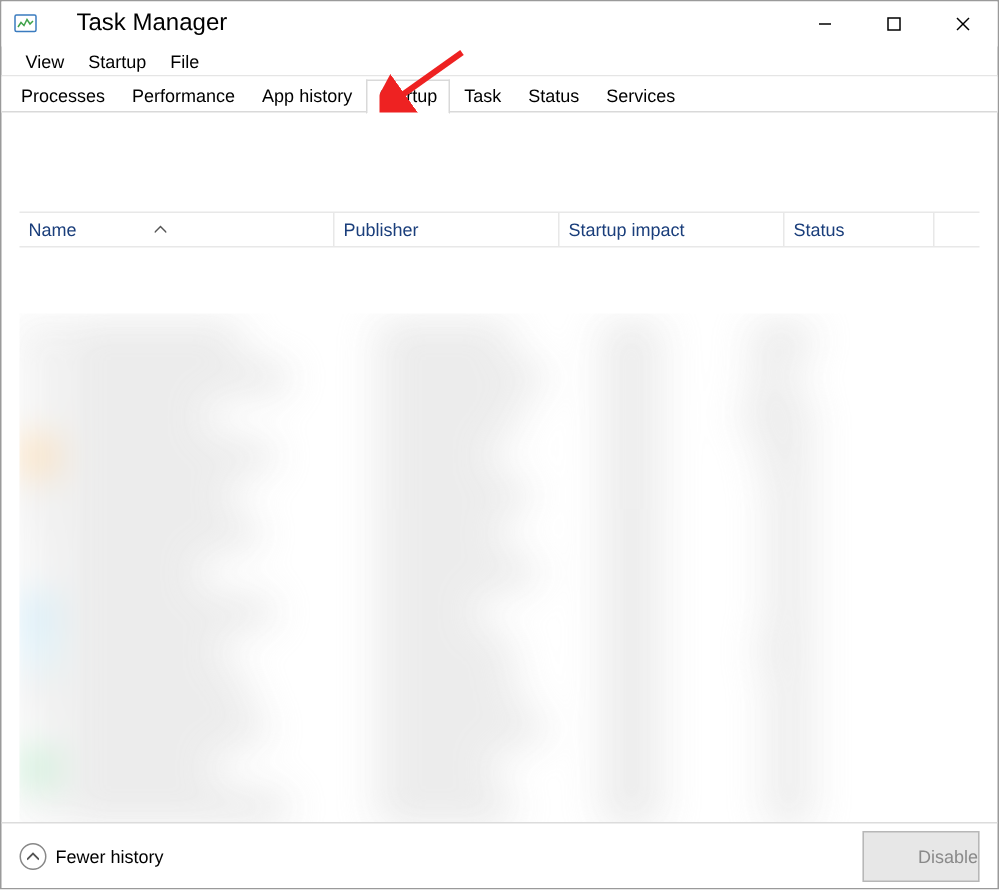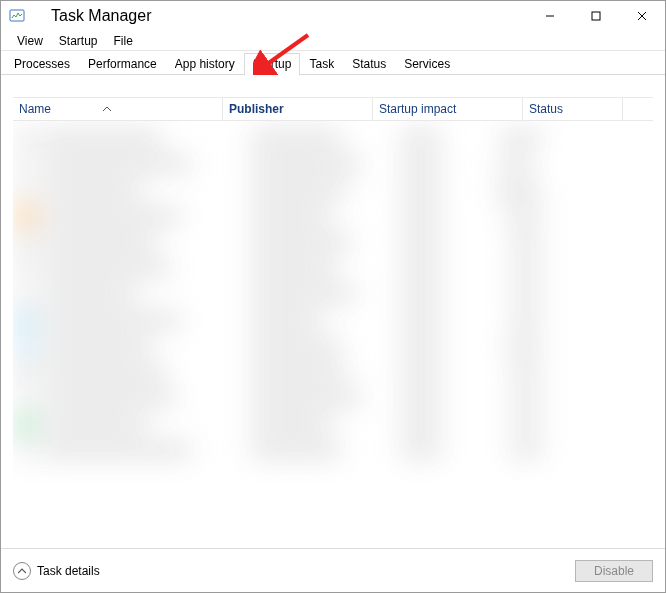--- a/index.html
+++ b/index.html
@@ -108,41 +108,42 @@
     margin-bottom: -1px;
     z-index: 2;
   }
   
   .content {
     flex: 1;
     display: flex;
     flex-direction: column;
     padding: 8px 12px 0 12px;
     overflow: hidden;
+    gap: 44px;
   }
   .col-headers {
     display: flex;
     border-top: 1px solid #e8e8e8;
     border-bottom: 1px solid #e8e8e8;
     height: 24px;
     align-items: center;
     font-size: 12px;
     color: #1a3e7b;
   }
   .col-headers .col {
     border-right: 1px solid #e8e8e8;
     height: 100%;
     display: flex;
     align-items: center;
     padding-left: 6px;
     cursor: default;
     position: relative;
   }
   .col.name { width: 210px; }
-  .col.publisher { width: 150px; font-weight: bold; }
+  .col.publisher { width: 150px; }
   .col.status { width: 100px; }
   .col.impact { flex: 1; border-right: 1px solid #e8e8e8; }
   .col.filler { width: 30px; border-right: none; }
   .sort-caret {
     position: absolute;
     left: 90px;
     font-size: 9px;
     color: #555;
   }
   .list-area {
@@ -184,28 +185,28 @@
   }
   .fewer .circ {
     width: 18px; height: 18px;
     border: 1px solid #888;
     border-radius: 50%;
     display: flex; align-items: center; justify-content: center;
   }
   .disable-btn {
     margin-left: auto;
     width: 78px;
-    height: 22px;
+    height: 34px;
     border: 1px solid #b7b7b7;
     background: #e7e7e7;
     color: #8a8a8a;
     font-size: 12px;
     display: flex;
     align-items: center;
-    justify-content: center;
+    justify-content: flex-end;
     cursor: default;
   }
   
   .annotation-arrow {
     position: absolute;
     left: 252px;
     top: 30px;
     pointer-events: none;
     z-index: 50;
   }
@@ -380,21 +381,21 @@
     </div>
   </div>
 
   <div class="footer">
     <div class="fewer">
       <span class="circ">
         <svg width="8" height="6" viewBox="0 0 8 6">
             <polyline points="0,5 4,1 8,5" fill="none" stroke="#555" stroke-width="1.2"></polyline>
           </svg>
       </span>
-      <span>Task details</span>
+      <span>Fewer history</span>
     </div>
     <div class="disable-btn">
       <span>Disable</span>
     </div>
   </div>
 
   <svg class="annotation-arrow" width="60" height="44" viewBox="0 0 60 44">
     <defs>
       <marker id="ah" markerWidth="8" markerHeight="8" refX="2" refY="4" orient="auto">
         <polygon points="0,0 8,4 0,8" fill="#e22"></polygon>

